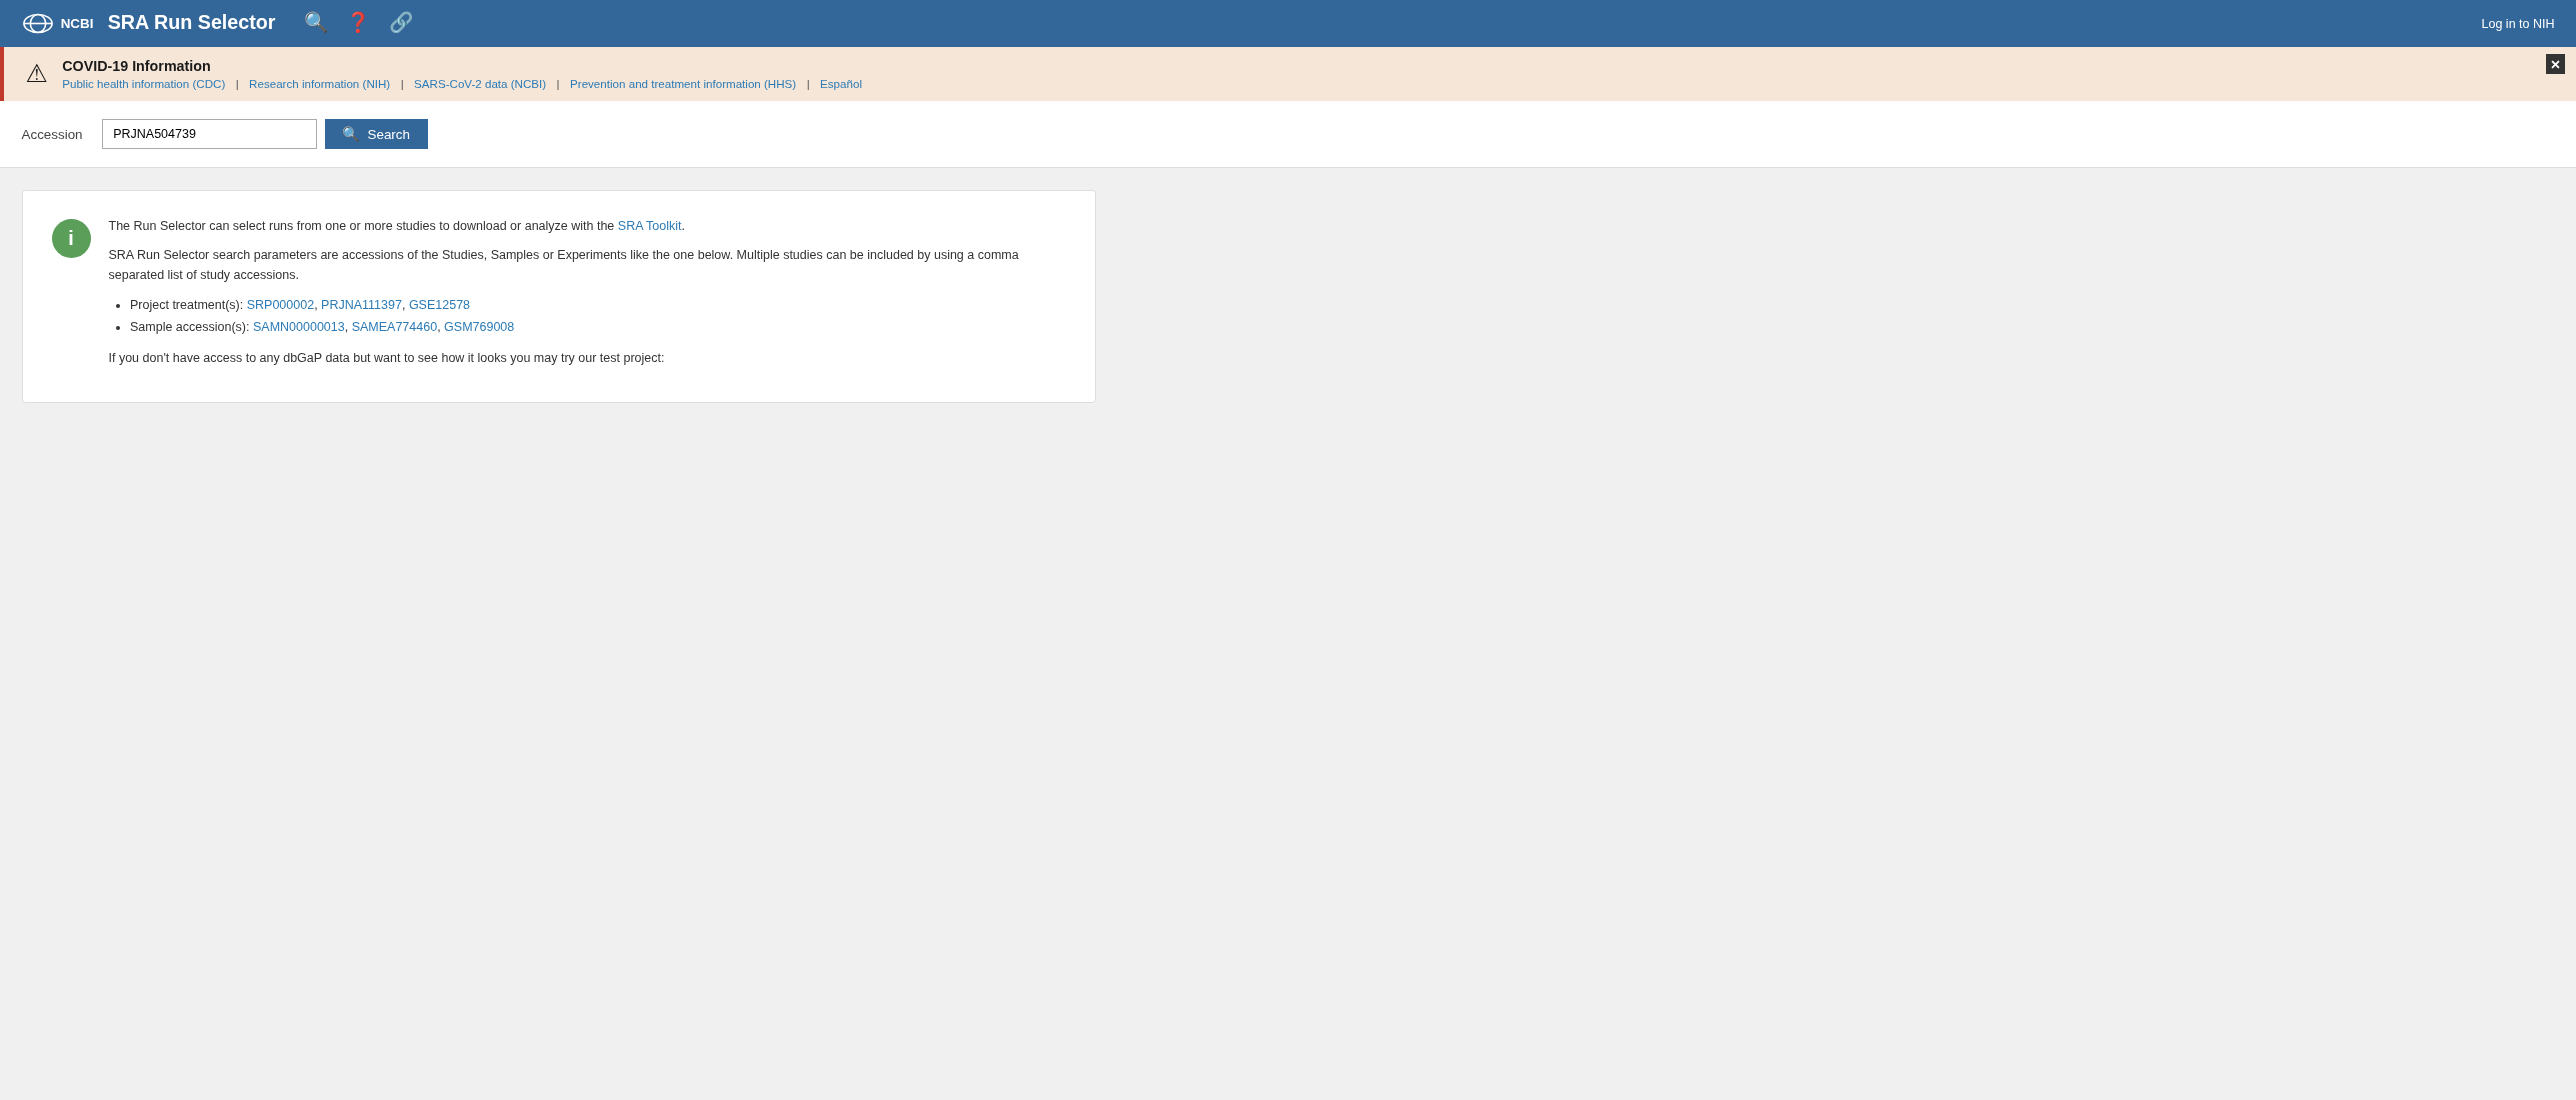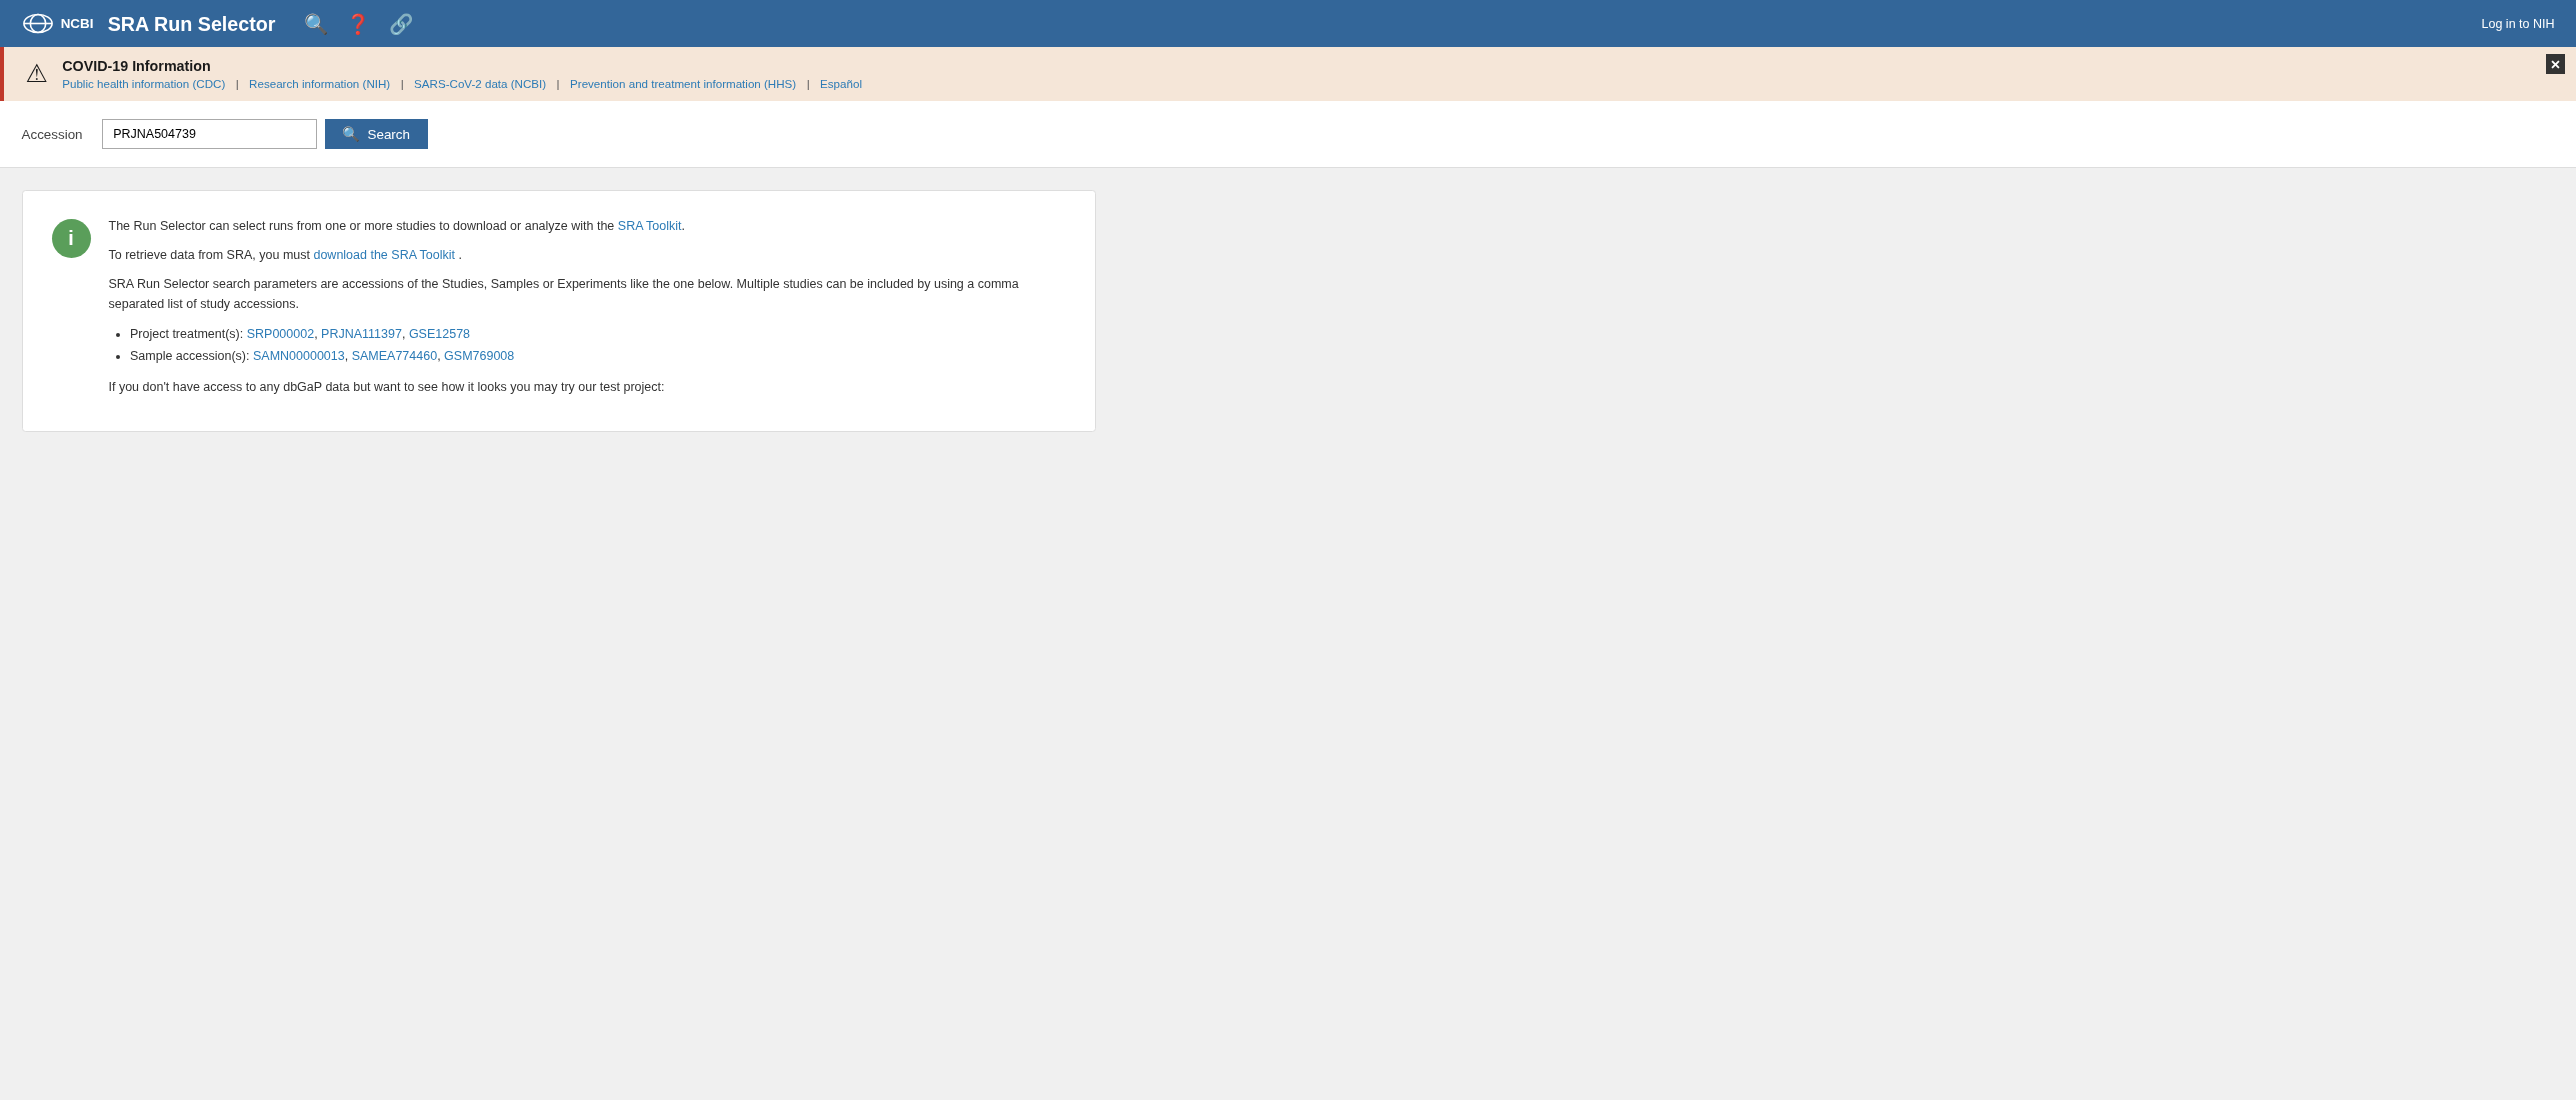--- a/index.html
+++ b/index.html
@@ -9,21 +9,21 @@
     .header {
       background: #336699;
       display: flex;
       align-items: center;
       padding: 0 21.5px;
       height: 47px;
       justify-content: space-between;
     }
     .header-left {
       display: flex;
-      align-items: flex-end;
+      align-items: flex-start;
       gap: 14.3px;
     }
     .ncbi-logo {
       display: flex;
       align-items: center;
       gap: 7.2px;
       color: white;
       font-size: 13.4px;
       font-weight: bold;
     }
@@ -297,25 +297,20 @@
   </button>
 </div>
 
 <div class="main-content">
   <div class="info-card">
     <div class="info-card-icon">i</div>
     <div class="info-card-body">
       <p>
         <span>The Run Selector can select runs from one or more studies to download or analyze with the </span>
         <a href="#">SRA Toolkit</a>.
-      </p>
-      <p>
-        <span>To retrieve data from SRA, you must </span>
-        <a href="#">download the SRA Toolkit</a>
-        <span>.</span>
       </p>
       <p>SRA Run Selector search parameters are accessions of the Studies, Samples or Experiments like the one below. Multiple studies can be included by using a comma separated list of study accessions.</p>
       <ul class="info-card-list">
         <li>
           <span>Project treatment(s): </span>
           <a href="#">SRP000002</a>,
           <a href="#">PRJNA111397</a>,
           <a href="#">GSE12578</a>
         </li>
         <li>

